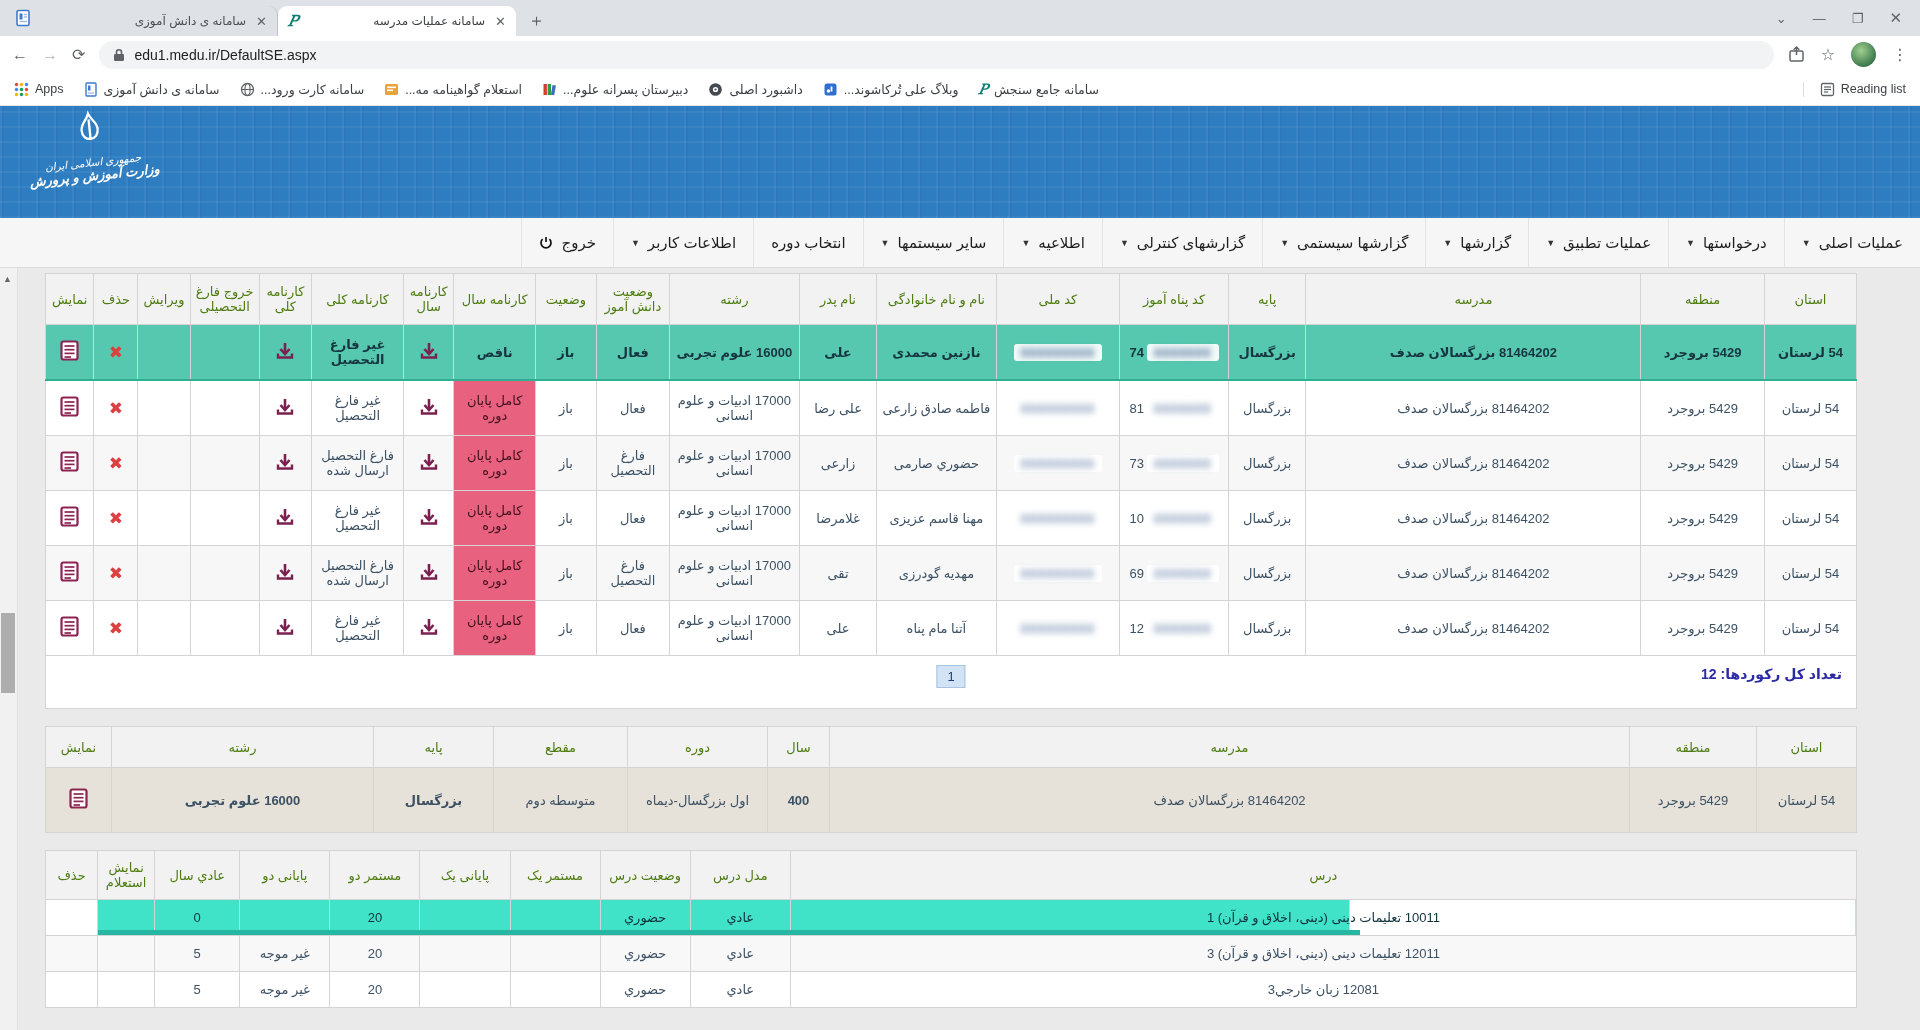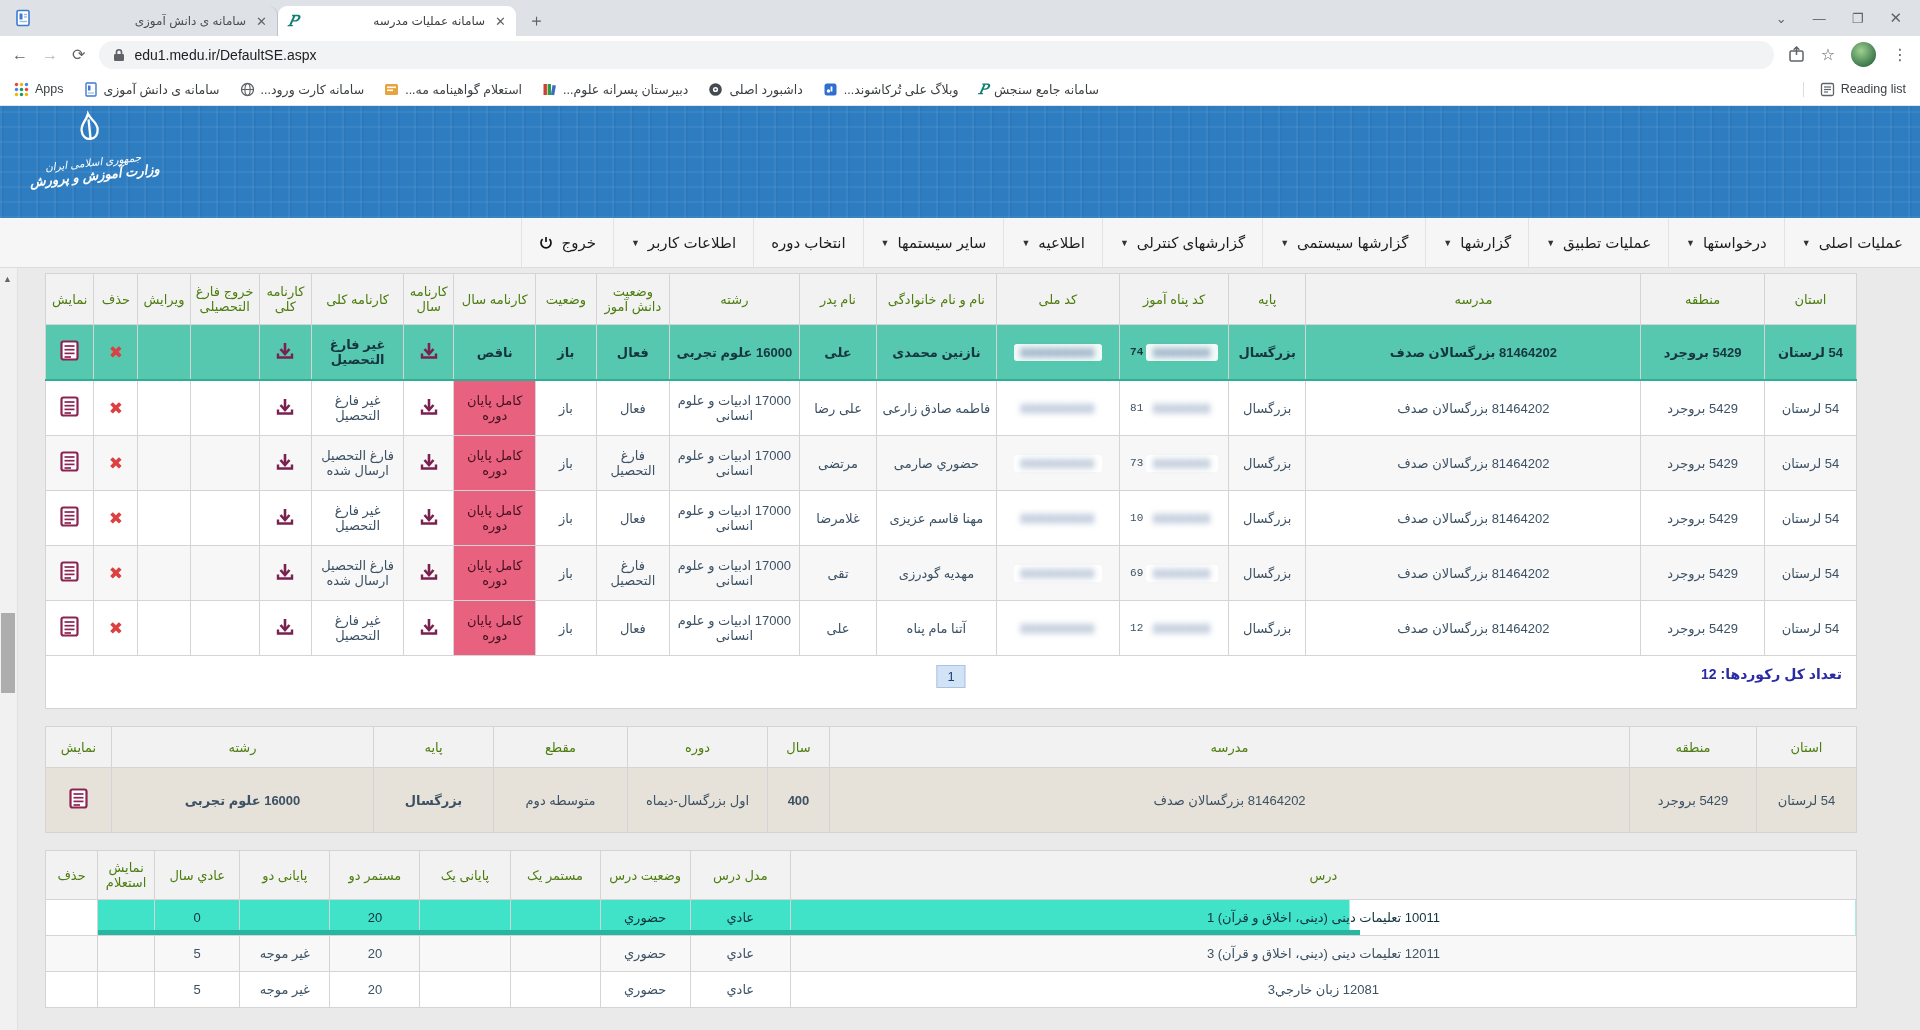--- a/index.html
+++ b/index.html
@@ -66,21 +66,21 @@
   th,td{border:1px solid #d4d4d4;text-align:center;vertical-align:middle;padding:2px 3px;
         font-size:13px;color:#3c5164;overflow:hidden;word-wrap:break-word;}
   th{background:#f2f2f2;color:#4d7c0f;font-weight:normal;height:46px;}
   .t1 td{height:50px;}
   .t1 tbody tr:nth-child(odd):not(.sel){background:#f7f7f7;}
   tr.sel td{background:#55c8af;color:#173540;font-weight:600;border-bottom:2px solid #2fae93;}
   td.pink{background:#e8617e;color:#43101f;}
   .codecell{direction:ltr;display:flex;align-items:center;justify-content:center;gap:3px;}
   .blurwrap{background:rgba(255,255,255,.93);border-radius:3px;padding:1px 7px;display:inline-block;}
   .blurnum{filter:blur(3px);color:#51709c;letter-spacing:1px;font-size:13px;}
-  .suffix{font-size:11px;font-family:Liberation Mono, monospace;}
+  .suffix{font-size:13px;}
 
   .icon-del{color:#dc4040;font-weight:bold;font-size:17px;cursor:pointer;font-family:"DejaVu Sans",sans-serif;}
   .icbtn{cursor:pointer;display:inline-block;line-height:0;}
 
   .tfoot{position:relative;background:#fff;border:1px solid #d4d4d4;border-top:none;height:52px;}
   .tfoot .total{position:absolute;right:14px;top:10px;direction:rtl;color:#2b2ba6;font-size:14px;font-weight:bold;}
   .pagerbox{position:absolute;left:50%;top:9px;transform:translateX(-50%);background:#d3e3f6;
             border:1px solid #a8c4e2;color:#1c3f77;font-size:13px;padding:3px 10px;cursor:pointer;}
   .tfoot.small{height:40px;}
   .tfoot.small .total{top:9px;}
@@ -433,21 +433,21 @@
             <td>81464202 بزرگسالان صدف</td>
             <td>بزرگسال</td>
             <td>
                 <div class="codecell">
                   <span class="suffix">73</span>
                   <span class="blurwrap"><span class="blurnum">8888888</span></span>
                 </div>
               </td>
             <td><span class="blurwrap"><span class="blurnum">888888888</span></span></td>
             <td>حضوري صارمی</td>
-            <td>مرتضی</td>
+            <td>زارعی</td>
             <td>17000 ادبیات و علوم انسانی</td>
             <td>فارغ التحصیل</td>
             <td>باز</td>
             <td class="pink">کامل پایان دوره</td>
             <td><span class="icbtn"><svg width="20" height="20" viewBox="0 0 20 20">
                     <path d="M10 2v9" stroke="#7b2150" stroke-width="2.6"></path>
                     <path d="M5.5 8 10 13 14.5 8" fill="none" stroke="#7b2150" stroke-width="2.6"></path>
                     <path d="M3 12.5v4h14v-4" fill="none" stroke="#7b2150" stroke-width="2.4"></path>
                   </svg></span></td>
             <td>فارغ التحصیل ارسال شده</td>

